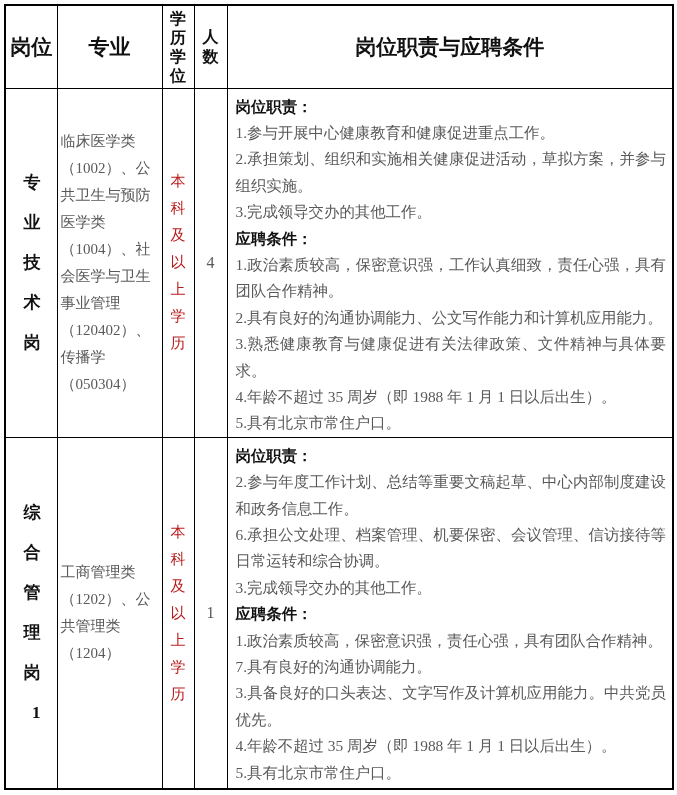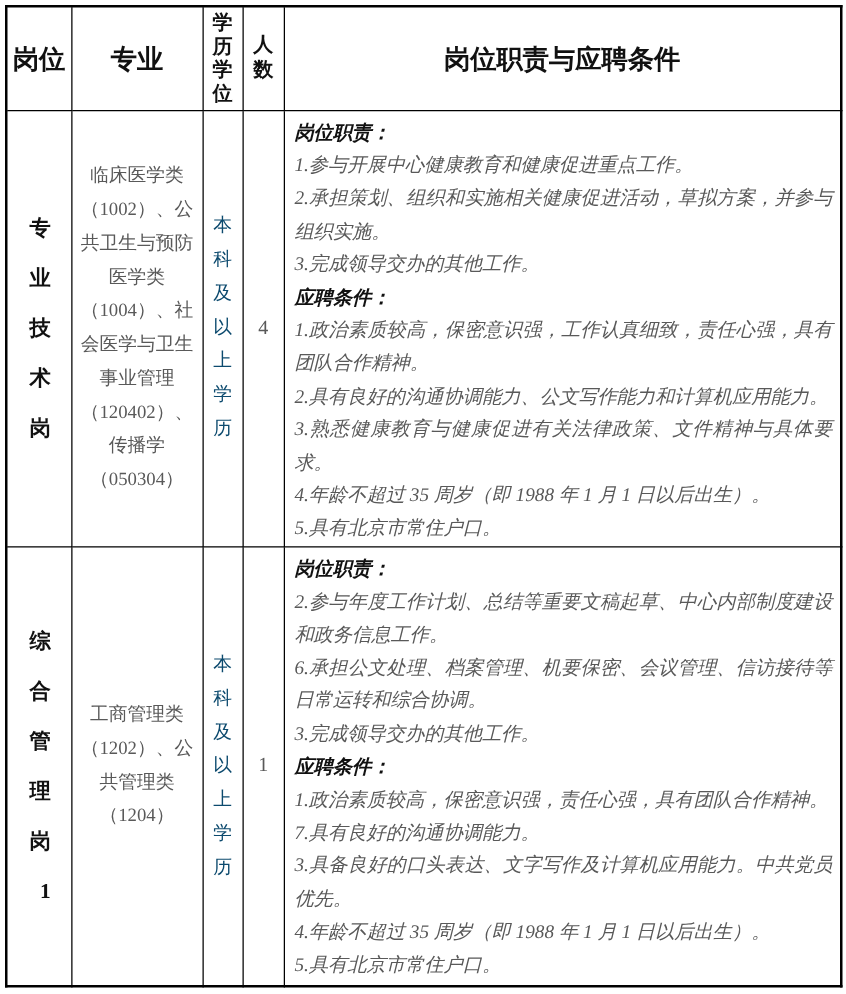--- a/index.html
+++ b/index.html
@@ -52,46 +52,44 @@
     line-height: 40px;
     text-align: right;
     vertical-align: middle;
     word-break: break-all;
     padding: 0 16px;
   }
   td.major-cell {
     color: #595959;
     font-size: 15px;
     line-height: 27px;
-    text-align: center;
     vertical-align: middle;
     padding: 0 3px;
   }
   td.degree-cell {
-    color: #0c4a6e;
+    color: #b91c1c;
     font-size: 15px;
     line-height: 27px;
     text-align: center;
     vertical-align: middle;
     word-break: break-all;
     padding: 0 8px;
     margin-left: 43px;
   }
   td.count-cell {
     color: #595959;
     font-size: 16px;
     text-align: center;
     vertical-align: middle;
   }
   td.duties-cell {
     vertical-align: top;
     padding: 5px 6px 0 8px;
     color: #595959;
     font-size: 15.4px;
-    font-style: italic;
   }
   td.duties-cell p {
     margin: 0;
     line-height: 26.4px;
     text-align: justify;
   }
   td.duties-cell p.sec-title {
     font-weight: bold;
     color: #111;
     text-align: left;

